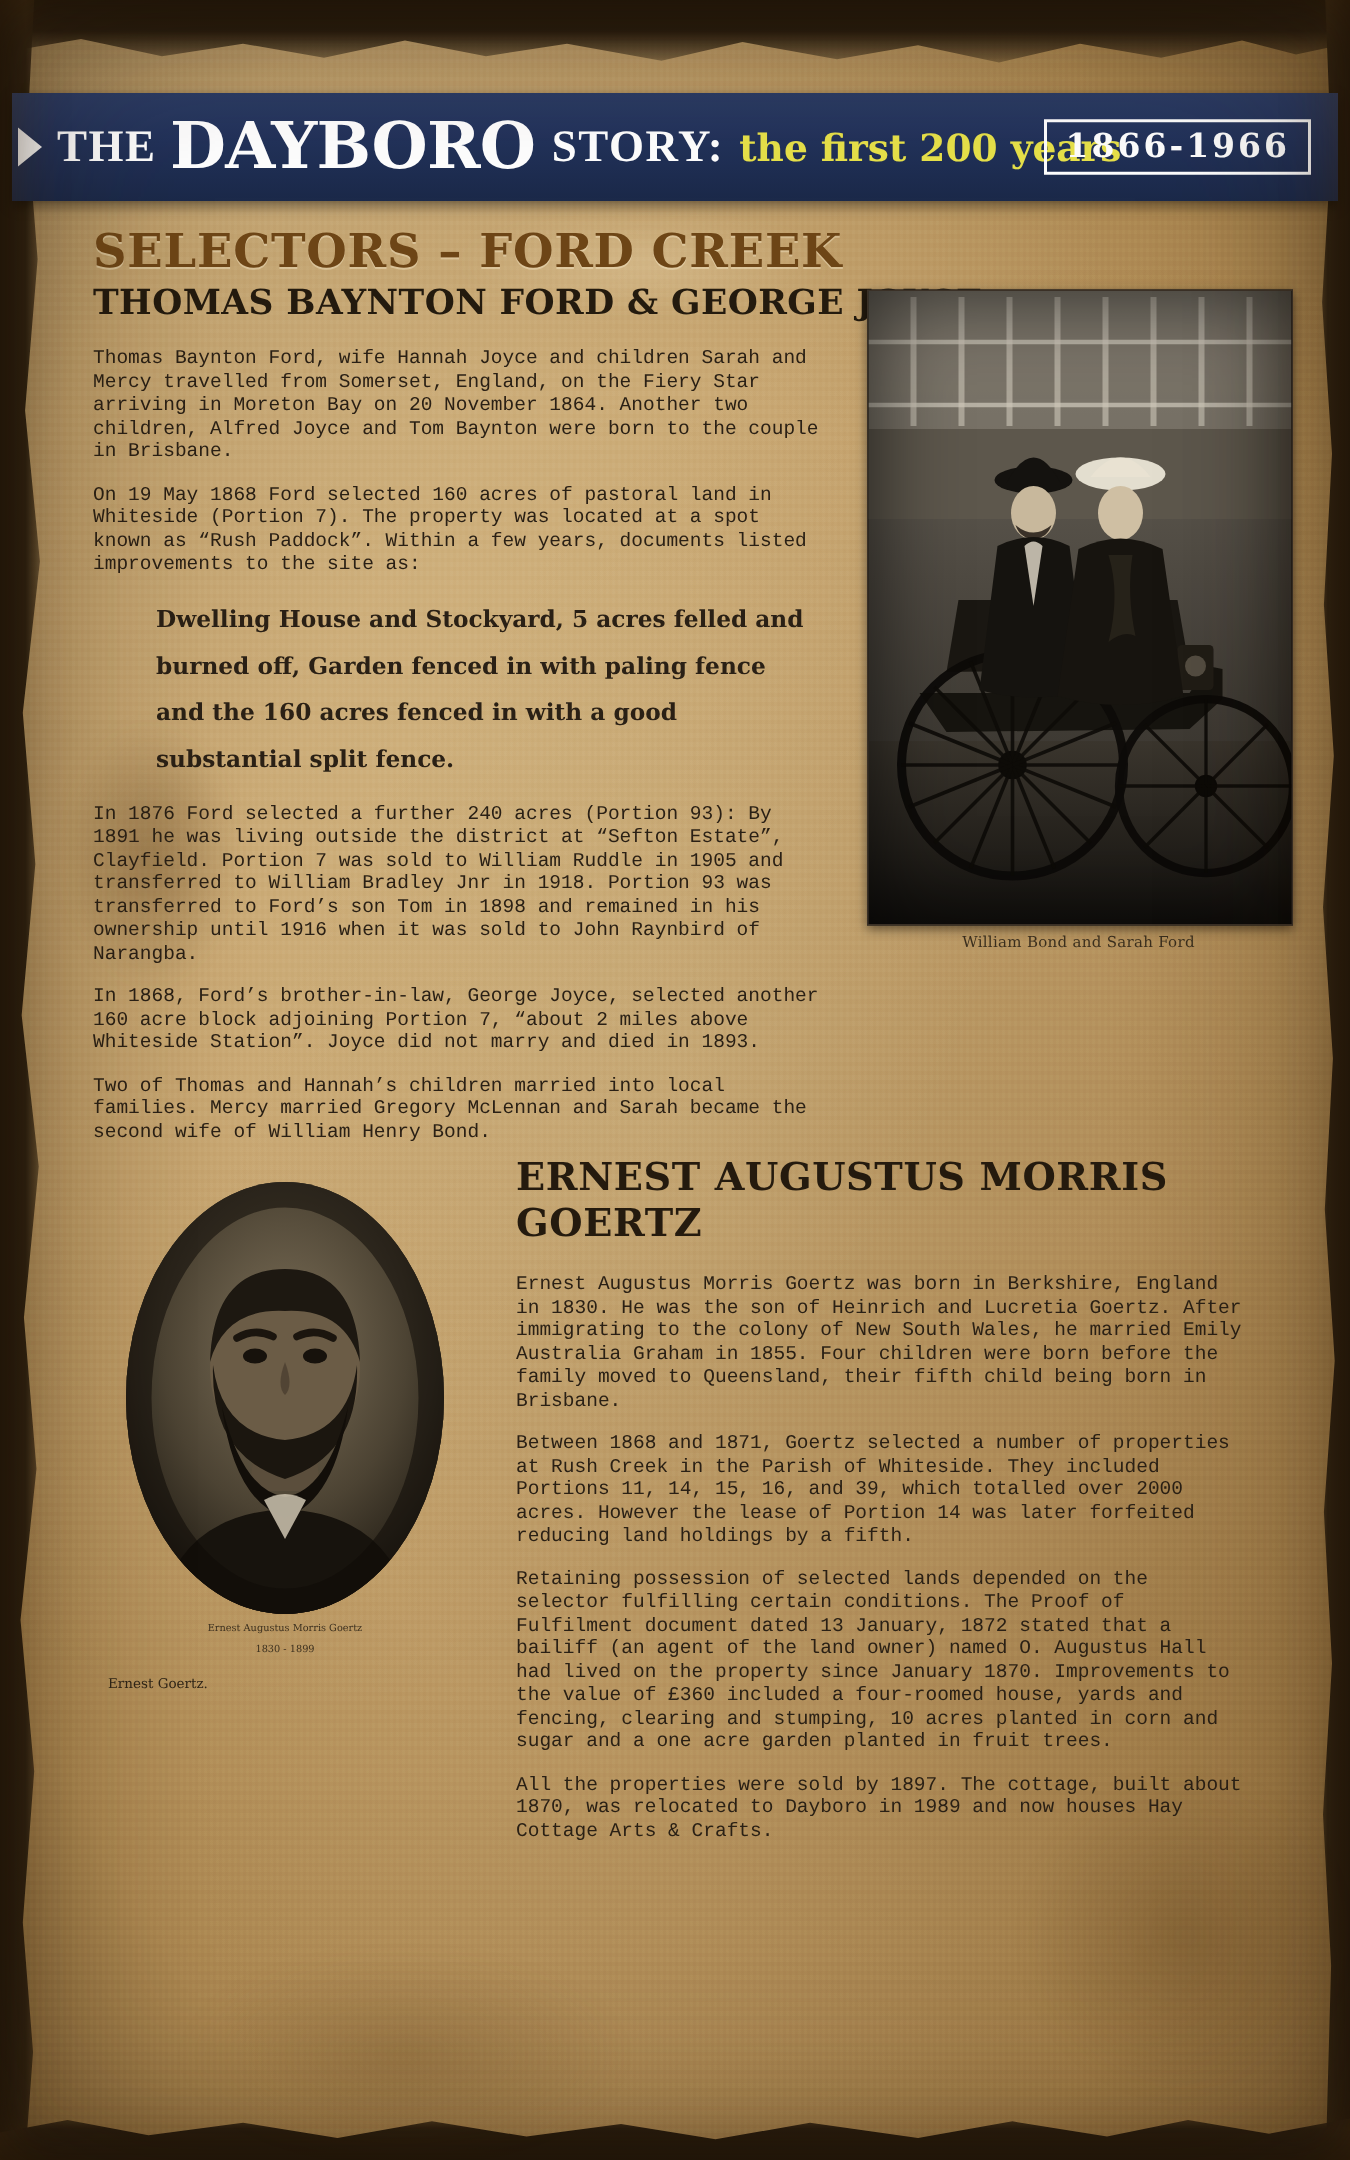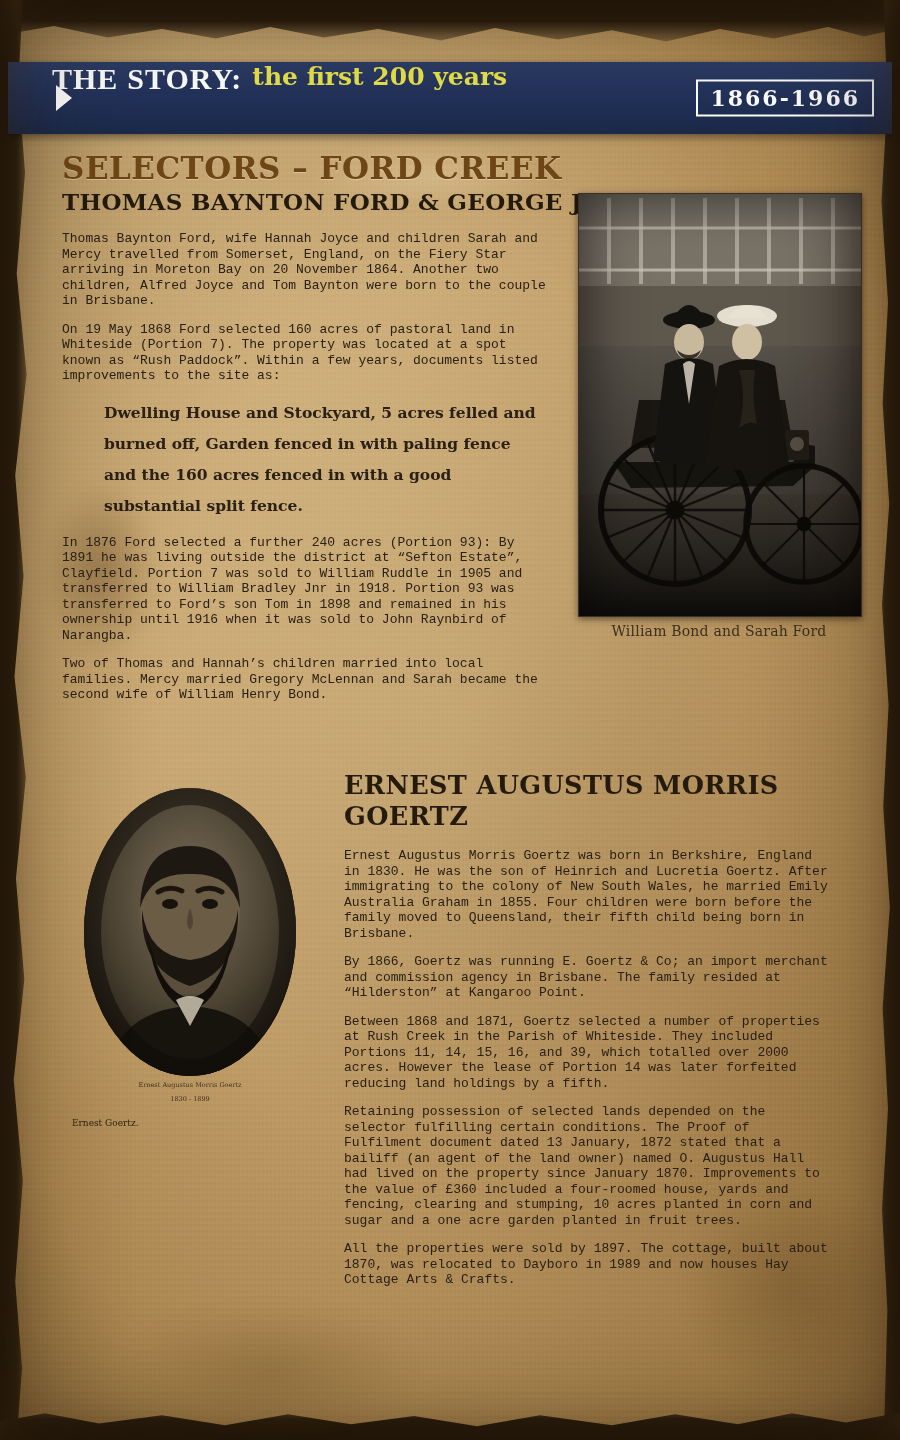--- a/index.html
+++ b/index.html
@@ -85,21 +85,22 @@
     left: 8px;
     width: 884px;
     height: 72px;
     background: linear-gradient(180deg, #2b3c66 0%, #22325a 45%, #1b2949 100%);
     box-shadow: 0 3px 8px rgba(0,0,0,0.45);
   }
   #banner-inner {
     position: relative;
     height: 100%;
     display: flex;
-    margin-left: 44px;
+    align-items: center;
+    padding-left: 30px;
   }
   .banner-arrow {
     position: absolute;
     left: 4px;
     top: 50%;
     transform: translateY(-50%);
     width: 0; height: 0;
     border-top: 13px solid transparent;
     border-bottom: 13px solid transparent;
     border-left: 16px solid #ffffff;
@@ -215,21 +216,21 @@
     background: #14120f;
     border: 1px solid #3a3026;
     box-shadow: 0 2px 7px rgba(0,0,0,0.5);
     position: relative;
     overflow: hidden;
   }
   .caption {
     margin-top: 6px;
     text-align: center;
     font-family: "DejaVu Serif", serif;
-    font-size: 14px;
+    font-size: 10px;
     color: #3b2f1e;
     letter-spacing: .2px;
   }
 
   
   #sec2 {
     position: absolute;
     top: 770px;
     left: 0;
     width: 900px;
@@ -296,20 +297,21 @@
   <div class="edge edge-bottom"></div>
   <div class="blotch" style="left:40px;top:480px;width:120px;height:180px;background:radial-gradient(ellipse,rgba(90,60,25,0.38),rgba(90,60,25,0) 70%);"></div>
   <div class="blotch" style="left:680px;top:1180px;width:220px;height:220px;background:radial-gradient(ellipse,rgba(80,52,20,0.30),rgba(80,52,20,0) 70%);"></div>
   <div class="blotch" style="left:120px;top:1300px;width:300px;height:140px;background:radial-gradient(ellipse,rgba(95,65,28,0.25),rgba(95,65,28,0) 70%);"></div>
   <div class="blotch" style="left:300px;top:140px;width:260px;height:70px;background:radial-gradient(ellipse,rgba(255,240,205,0.25),rgba(255,240,205,0) 70%);"></div>
 
   <div id="banner">
     <div id="banner-inner">
       <span class="banner-arrow"></span>
       <span id="the">THE</span>
+      <span id="dayboro">DAYBORO</span>
       <span id="story">STORY:</span>
       <span id="tagline">the first 200 years</span>
       <span id="years">1866-1966</span>
     </div>
   </div>
 
   <div id="content">
 
     <h1 id="hdg-main">SELECTORS – FORD CREEK</h1>
     <h2 id="hdg-sub">THOMAS BAYNTON FORD &amp; GEORGE JOYCE</h2>
@@ -413,20 +415,21 @@
           <div style="position:absolute;inset:0;box-shadow:inset 0 0 60px rgba(0,0,0,.7);pointer-events:none;"></div>
         </div>
         <div class="caption">William Bond and Sarah Ford</div>
       </div>
 
       <div class="col-text">
         <p class="body">Thomas Baynton Ford, wife Hannah Joyce and children Sarah and Mercy travelled from Somerset, England, on the Fiery Star arriving in Moreton Bay on 20 November 1864.  Another two children, Alfred Joyce and Tom Baynton were born to the couple in Brisbane.</p>
         <p class="body">On 19 May 1868 Ford selected 160 acres of pastoral land in Whiteside (Portion 7).  The property was located at a spot known as “Rush Paddock”.  Within a few years, documents listed improvements to the site as:</p>
         <blockquote class="quote">Dwelling House and Stockyard, 5 acres felled and burned off, Garden fenced in with paling fence and the 160 acres fenced in with a good substantial split fence.</blockquote>
         <p class="body">In 1876 Ford selected a further 240 acres (Portion 93):  By 1891 he was living outside the district at “Sefton Estate”, Clayfield.  Portion 7 was sold to William Ruddle in 1905 and transferred to William Bradley Jnr in 1918.  Portion 93 was transferred to Ford’s son Tom in 1898 and remained in his ownership until 1916 when it was sold to John Raynbird of Narangba.</p>
+        <p class="body">In 1868, Ford’s brother-in-law, George Joyce, selected another 160 acre block adjoining Portion 7, “about 2 miles above Whiteside Station”.  Joyce did not marry and died in 1893.</p>
         <p class="body">Two of Thomas and Hannah’s children married into local families.  Mercy married Gregory McLennan and Sarah became the second wife of William Henry Bond.</p>
       </div>
     </div>
   </div>
 
   <div id="sec2">
 
     <div id="portrait-wrap">
       <div id="portrait-oval">
         <svg viewBox="0 0 212 288" width="212" height="288">
@@ -464,20 +467,19 @@
         </svg>
       </div>
       <div class="port-cap">Ernest Augustus Morris Goertz</div>
       <div class="port-cap">1830 - 1899</div>
       <div class="port-cap2" style="padding-left:0;">Ernest Goertz.</div>
     </div>
 
     <div id="sec2-text">
       <h2 id="hdg-goertz">ERNEST AUGUSTUS MORRIS GOERTZ</h2>
       <p class="body">Ernest Augustus Morris Goertz was born in Berkshire, England in 1830.  He was the son of Heinrich and Lucretia Goertz.  After immigrating to the colony of New South Wales, he married Emily Australia Graham in 1855.  Four children were born before the family moved to Queensland, their fifth child being born in Brisbane.</p>
-      <p class="body">By 1866, Goertz was running E. Goertz &amp; Co; an import merchant and commission agency in Brisbane.  The family resided at “Hilderston” at Kangaroo Point.</p>
       <p class="body">Between 1868 and 1871, Goertz selected a number of properties at Rush Creek in the Parish of Whiteside.  They included Portions 11, 14, 15, 16, and 39, which totalled over 2000 acres. However the lease of Portion 14 was later forfeited reducing land holdings by a fifth.</p>
       <p class="body">Retaining possession of selected lands depended on the selector fulfilling certain conditions.  The Proof of Fulfilment document dated 13 January, 1872 stated that a bailiff (an agent of the land owner) named O. Augustus Hall had lived on the property since January 1870.  Improvements to the value of £360 included a four-roomed house, yards and fencing, clearing and stumping, 10 acres planted in corn and sugar and a one acre garden planted in fruit trees.</p>
       <p class="body">All the properties were sold by 1897.  The cottage, built about 1870, was relocated to Dayboro in 1989 and now houses Hay Cottage Arts &amp; Crafts.</p>
     </div>
   </div>
 
 </div>
 
 </body></html>

